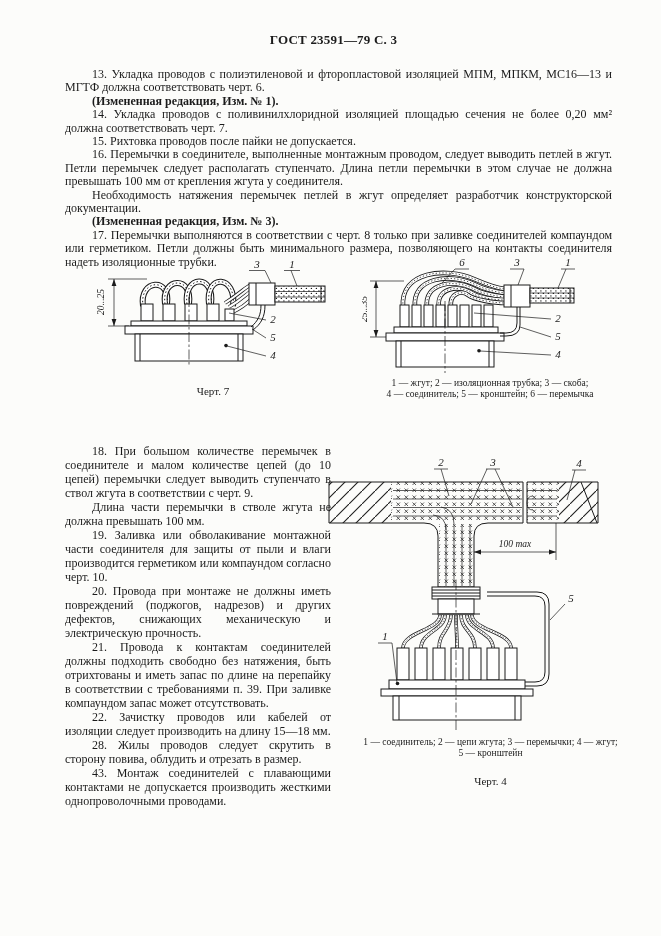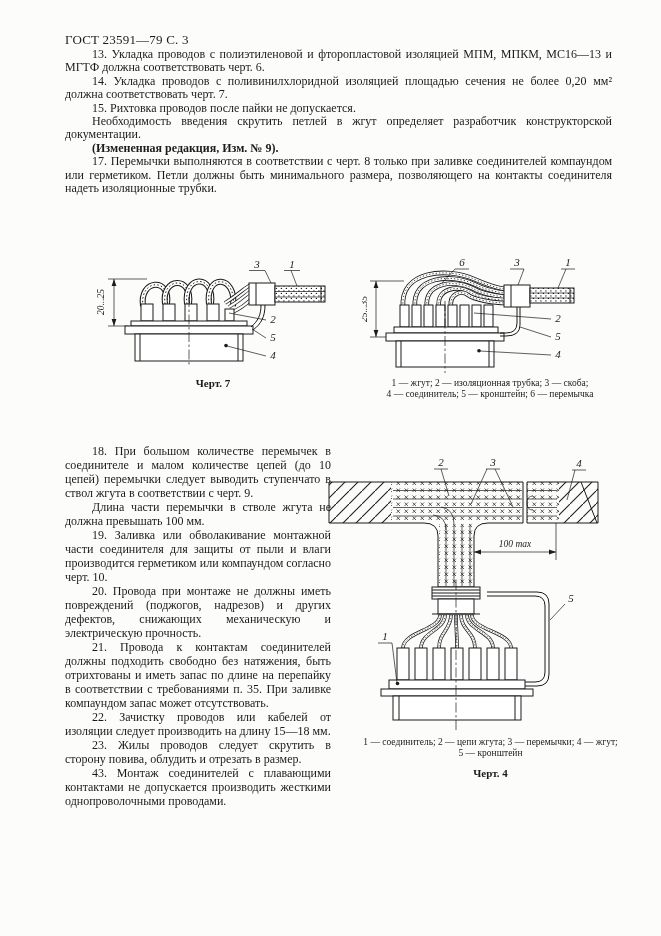--- a/index.html
+++ b/index.html
@@ -3,35 +3,35 @@
 <meta charset="utf-8">
 <style>
   html,body{margin:0;padding:0;background:#e8e8e8;}
   .page{
     position:relative;width:661px;height:936px;background:#fcfcfa;
     font-family:"Liberation Serif", serif;color:#1b1b1b;overflow:hidden;
     margin:0 auto;
   }
   .gost-header{
     position:absolute;top:32px;left:65px;width:537px;
-    text-align:left;font-weight:normal;font-size:13px;letter-spacing:.2px;
+    text-align:center;font-weight:bold;font-size:13px;letter-spacing:.2px;
   }
   .intro{
-    position:absolute;top:48px;left:65px;width:547px;
+    position:absolute;top:68px;left:65px;width:547px;
     font-size:12px;line-height:13.4px;text-align:justify;
   }
   .para{margin:0;text-indent:27px;}
   .bold{font-weight:bold;}
   .fig{position:absolute;text-align:center;}
   .fig7{left:84px;top:257px;width:258px;}
   .fig8{left:360px;top:257px;width:260px;}
   .fig9{left:320px;top:452px;width:341px;}
   .figsvg{display:block;margin:0 auto;}
   .figcap{font-size:9.5px;line-height:11px;margin-top:3px;}
-  .figno{font-size:11px;margin-top:8px;font-weight:bold;}
+  .figno{font-size:11px;margin-top:16px;}
   .leftcol{
     position:absolute;top:444px;left:65px;width:266px;
     font-size:12px;line-height:14px;text-align:justify;
   }
   
   .ln{stroke:#1b1b1b;stroke-width:1;fill:none;}
   .lnw{stroke:#1b1b1b;stroke-width:1;fill:#fff;}
   .lt{stroke:#1b1b1b;stroke-width:.7;fill:none;}
   .cl{stroke:#1b1b1b;stroke-width:.7;fill:none;stroke-dasharray:10 2.5 2.5 2.5;}
   .ah{fill:#1b1b1b;stroke:none;}
@@ -53,24 +53,26 @@
 </style>
 </head>
 <body>
 
 <div class="page">
 
   <div class="gost-header">ГОСТ 23591—79 С. 3</div>
 
   <div class="intro">
     <p class="para">13. Укладка проводов с полиэтиленовой и фторопластовой изоляцией МПМ, МПКМ, МС16—13 и МГТФ должна соответствовать черт. 6.</p>
+    <p class="para bold">(Измененная редакция, Изм. № 1).</p>
     <p class="para">14. Укладка проводов с поливинилхлоридной изоляцией площадью сечения не более 0,20 мм² должна соответствовать черт. 7.</p>
     <p class="para">15. Рихтовка проводов после пайки не допускается.</p>
-    <p class="para">Необходимость введения скрутить петлей в жгут определяет разработчик конструкторской документации.</p>
-    <p class="para bold">(Измененная редакция, Изм. № 9).</p>
+    <p class="para">16. Перемычки в соединителе, выполненные монтажным проводом, следует выводить петлей в жгут. Петли перемычек следует располагать ступенчато. Длина петли перемычки в этом случае не должна превышать 100 мм от крепления жгута у соединителя.</p>
+    <p class="para">Необходимость натяжения перемычек петлей в жгут определяет разработчик конструкторской документации.</p>
+    <p class="para bold">(Измененная редакция, Изм. № 3).</p>
     <p class="para">17. Перемычки выполняются в соответствии с черт. 8 только при заливке соединителей компаундом или герметиком. Петли должны быть минимального размера, позволяющего на контакты соединителя надеть изоляционные трубки.</p>
   </div>
 
   <figure class="fig fig7" style="margin:0">
     <svg class="figsvg" width="256" height="112" viewBox="0 0 256 112">
       <defs>
         <pattern id="d7" width="5" height="5" patternUnits="userSpaceOnUse">
           <circle cx="1.4" cy="1.4" r=".7" fill="#1b1b1b"></circle>
           <circle cx="3.9" cy="3.9" r=".7" fill="#1b1b1b"></circle>
         </pattern>
@@ -257,23 +259,23 @@
       <div>1 — жгут; 2 — изоляционная трубка; 3 — скоба;</div>
       <div>4 — соединитель; 5 — кронштейн; 6 — перемычка</div>
     </div>
   </figure>
 
   <div class="leftcol">
     <p class="para">18. При большом количестве перемычек в соединителе и малом количестве цепей (до 10 цепей) перемычки следует выводить ступенчато в ствол жгута в соответствии с черт. 9.</p>
     <p class="para">Длина части перемычки в стволе жгута не должна превышать 100 мм.</p>
     <p class="para">19. Заливка или обволакивание монтажной части соединителя для защиты от пыли и влаги производится герметиком или компаундом согласно черт. 10.</p>
     <p class="para">20. Провода при монтаже не должны иметь повреждений (поджогов, надрезов) и других дефектов, снижающих механическую и электрическую прочность.</p>
-    <p class="para">21. Провода к контактам соединителей должны подходить свободно без натяжения, быть отрихтованы и иметь запас по длине на перепайку в соответствии с требованиями п. 35. При заливке компаундом запас может отсутствовать.</p>
+    <p class="para">21. Провода к контактам соединителей должны подходить свободно без натяжения, быть отрихтованы и иметь запас по длине на перепайку в соответствии с требованиями п. 39. При заливке компаундом запас может отсутствовать.</p>
     <p class="para">22. Зачистку проводов или кабелей от изоляции следует производить на длину 15—18 мм.</p>
-    <p class="para">23. Жилы проводов следует скрутить в сторону повива, облудить и отрезать в размер.</p>
+    <p class="para">28. Жилы проводов следует скрутить в сторону повива, облудить и отрезать в размер.</p>
     <p class="para">43. Монтаж соединителей с плавающими контактами не допускается производить жесткими однопроволочными проводами.</p>
   </div>
 
   <figure class="fig fig9" style="margin:0">
     <svg class="figsvg" width="335" height="282" viewBox="0 0 335 282">
       <defs>
         <pattern id="h9" width="13" height="13" patternUnits="userSpaceOnUse">
           <line x1="-2" y1="15" x2="15" y2="-2" stroke="#1b1b1b" stroke-width="1.1"></line>
         </pattern>
         <pattern id="x9" width="8" height="7" patternUnits="userSpaceOnUse">

